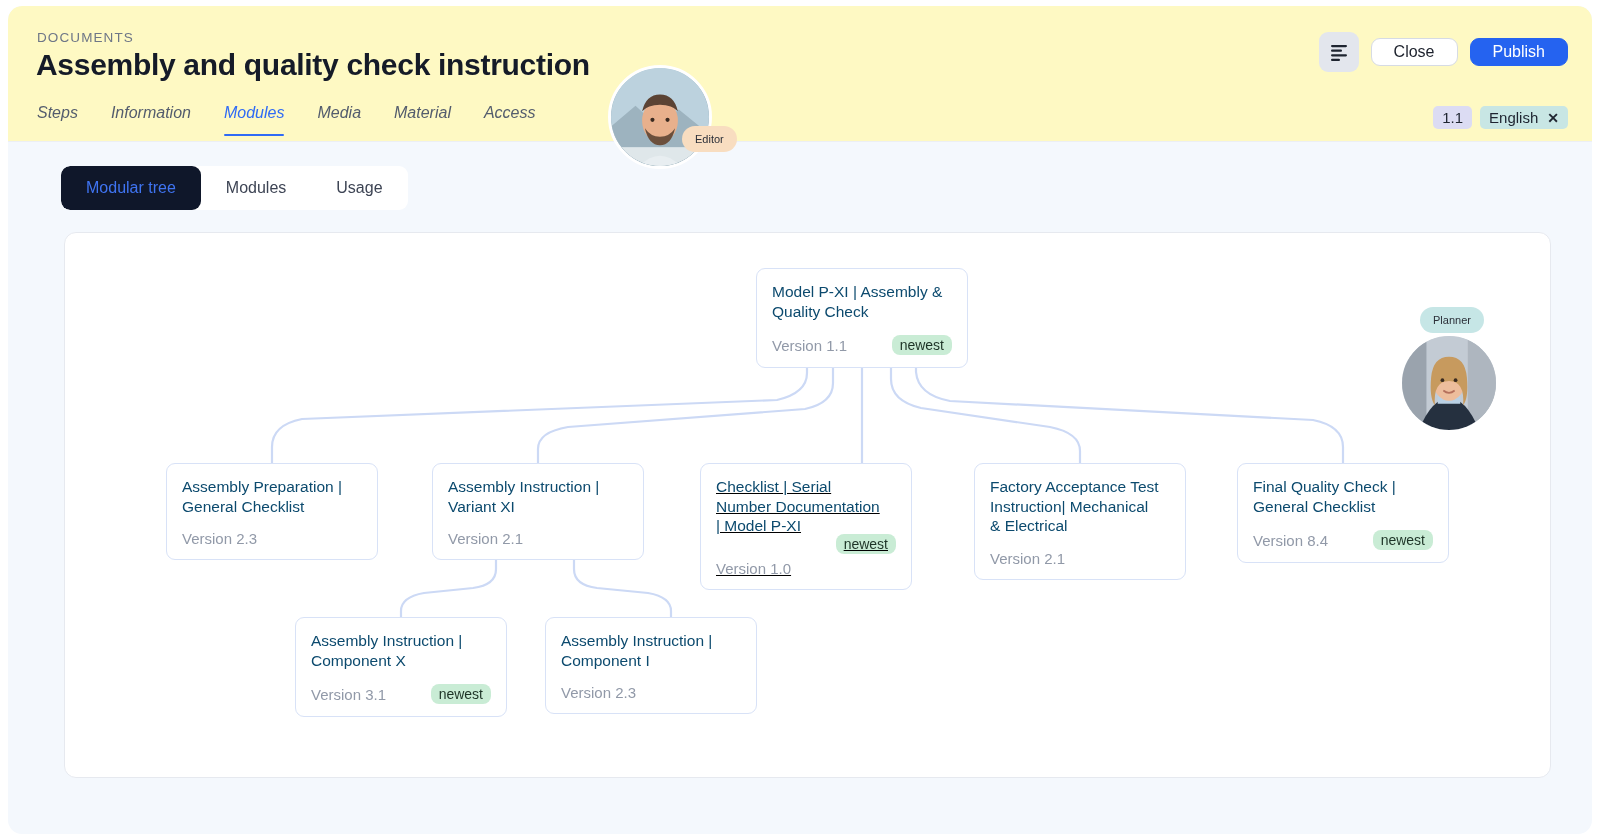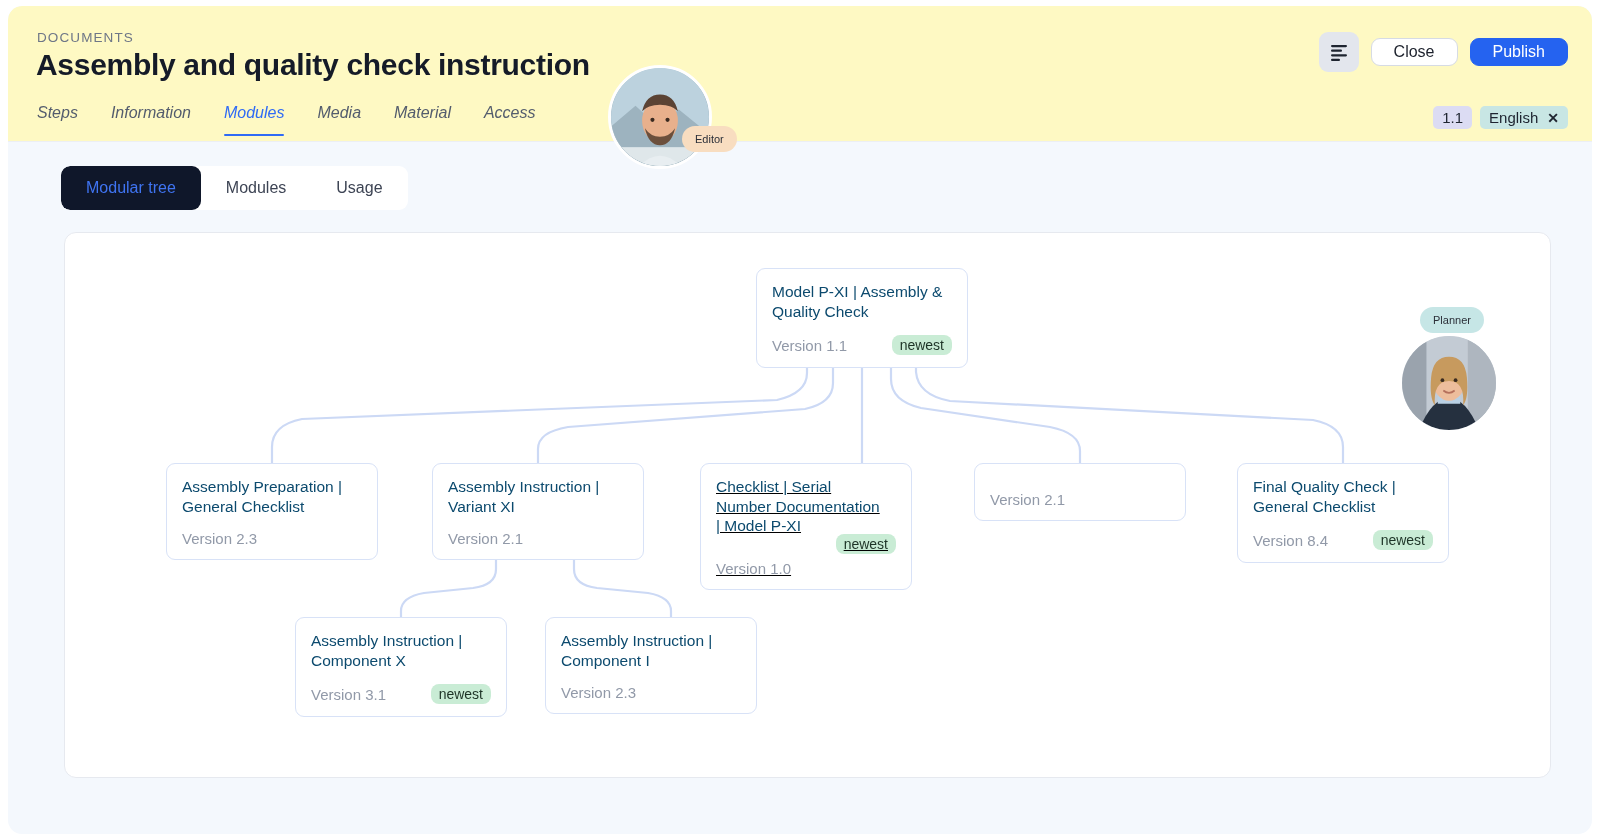--- a/index.html
+++ b/index.html
@@ -280,20 +280,23 @@
 | Model P-XI</div>
       <div class="node-foot" style="margin-top:-2px; justify-content:flex-end;">
         <span class="badge-newest">newest</span>
       </div>
       <div class="node-foot" style="margin-top:6px;">
         <span class="node-version">Version 1.0</span>
       </div>
     </div>
 
     <div class="node" style="left:909px; top:230px; width:212px;">
+      <div class="node-title">Factory Acceptance Test
+Instruction| Mechanical
+&amp; Electrical</div>
       <div class="node-foot">
         <span class="node-version">Version 2.1</span>
       </div>
     </div>
 
     <div class="node" style="left:1172px; top:230px; width:212px;">
       <div class="node-title">Final Quality Check |
 General Checklist</div>
       <div class="node-foot">
         <span class="node-version">Version 8.4</span>

